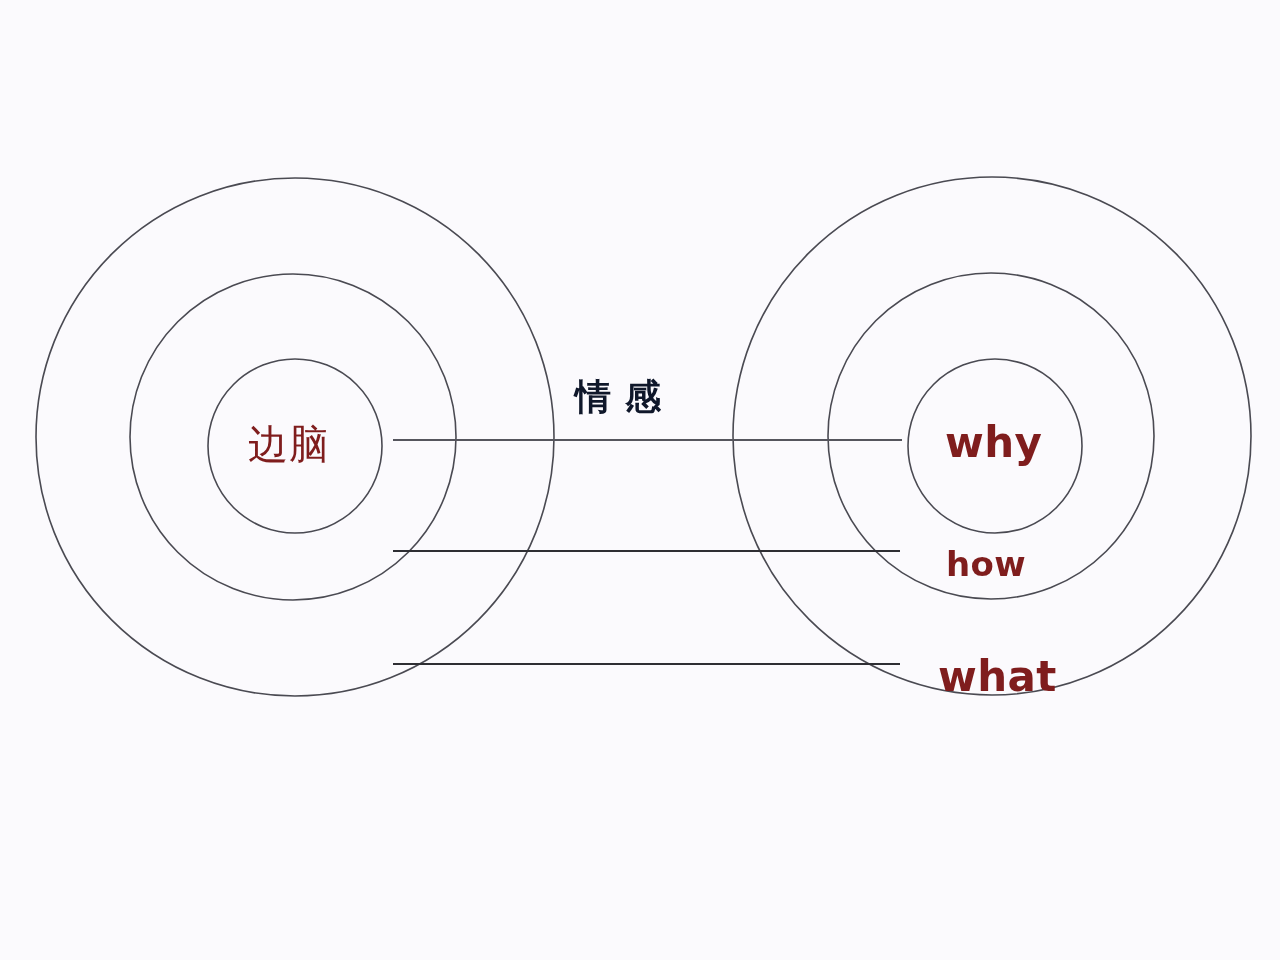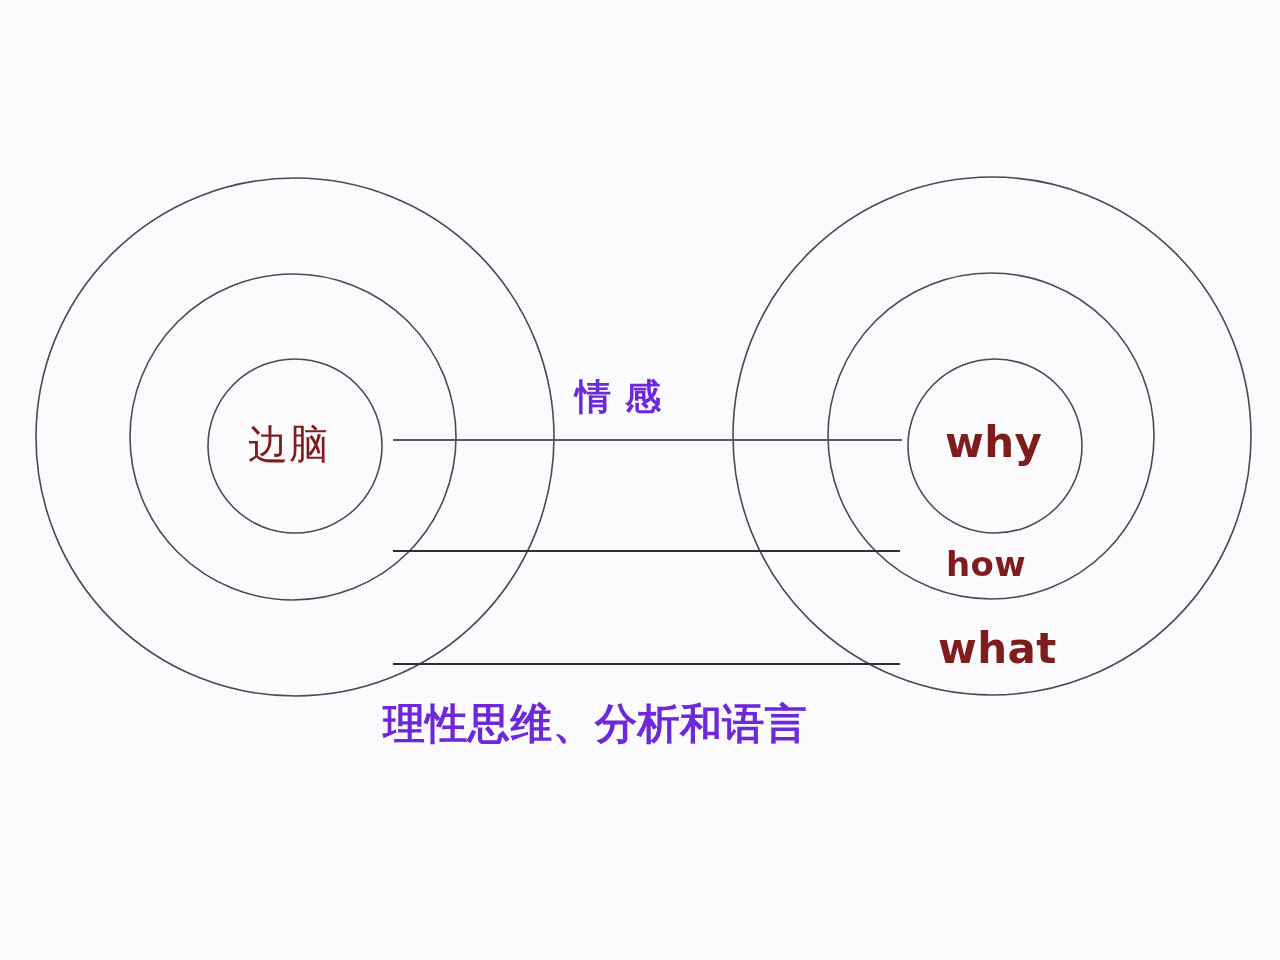--- a/index.html
+++ b/index.html
@@ -40,21 +40,21 @@
     letter-spacing: 0.02em;
   }
   .en-label {
     font-family: "DejaVu Sans", "Liberation Sans", sans-serif;
     font-weight: 700;
     letter-spacing: 0.01em;
   }
   .orange-label {
     font-family: "DejaVu Sans", "Liberation Sans", sans-serif;
     font-weight: 700;
-    color: #6d28d9;
+    color: #0f172a;
   }
 
   
   #label-limbic {
     left: 248px;
     top: 424px;
     font-size: 40px;
   }
   #label-cortex {
     left: 210px;
@@ -66,21 +66,21 @@
     top: 422px;
     font-size: 42px;
   }
   #label-how {
     left: 946px;
     top: 547px;
     font-size: 34px;
   }
   #label-what {
     left: 938px;
-    top: 628px;
+    top: 656px;
     font-size: 42px;
   }
   #label-emotion {
     left: 575px;
     top: 379px;
     font-size: 36px;
     letter-spacing: 0.02em;
   }
   #label-rational {
     left: 383px;
@@ -119,15 +119,14 @@
 
 
   <div class="label en-label" id="label-why">why</div>
 
   <div class="label en-label" id="label-how">how</div>
 
   <div class="label en-label" id="label-what">what</div>
 
   <div class="label orange-label" id="label-emotion">情 感</div>
 
-  <div class="label orange-label" id="label-rational">理性思维、分析和语言</div>
 
 </div>
 
 </body></html>

